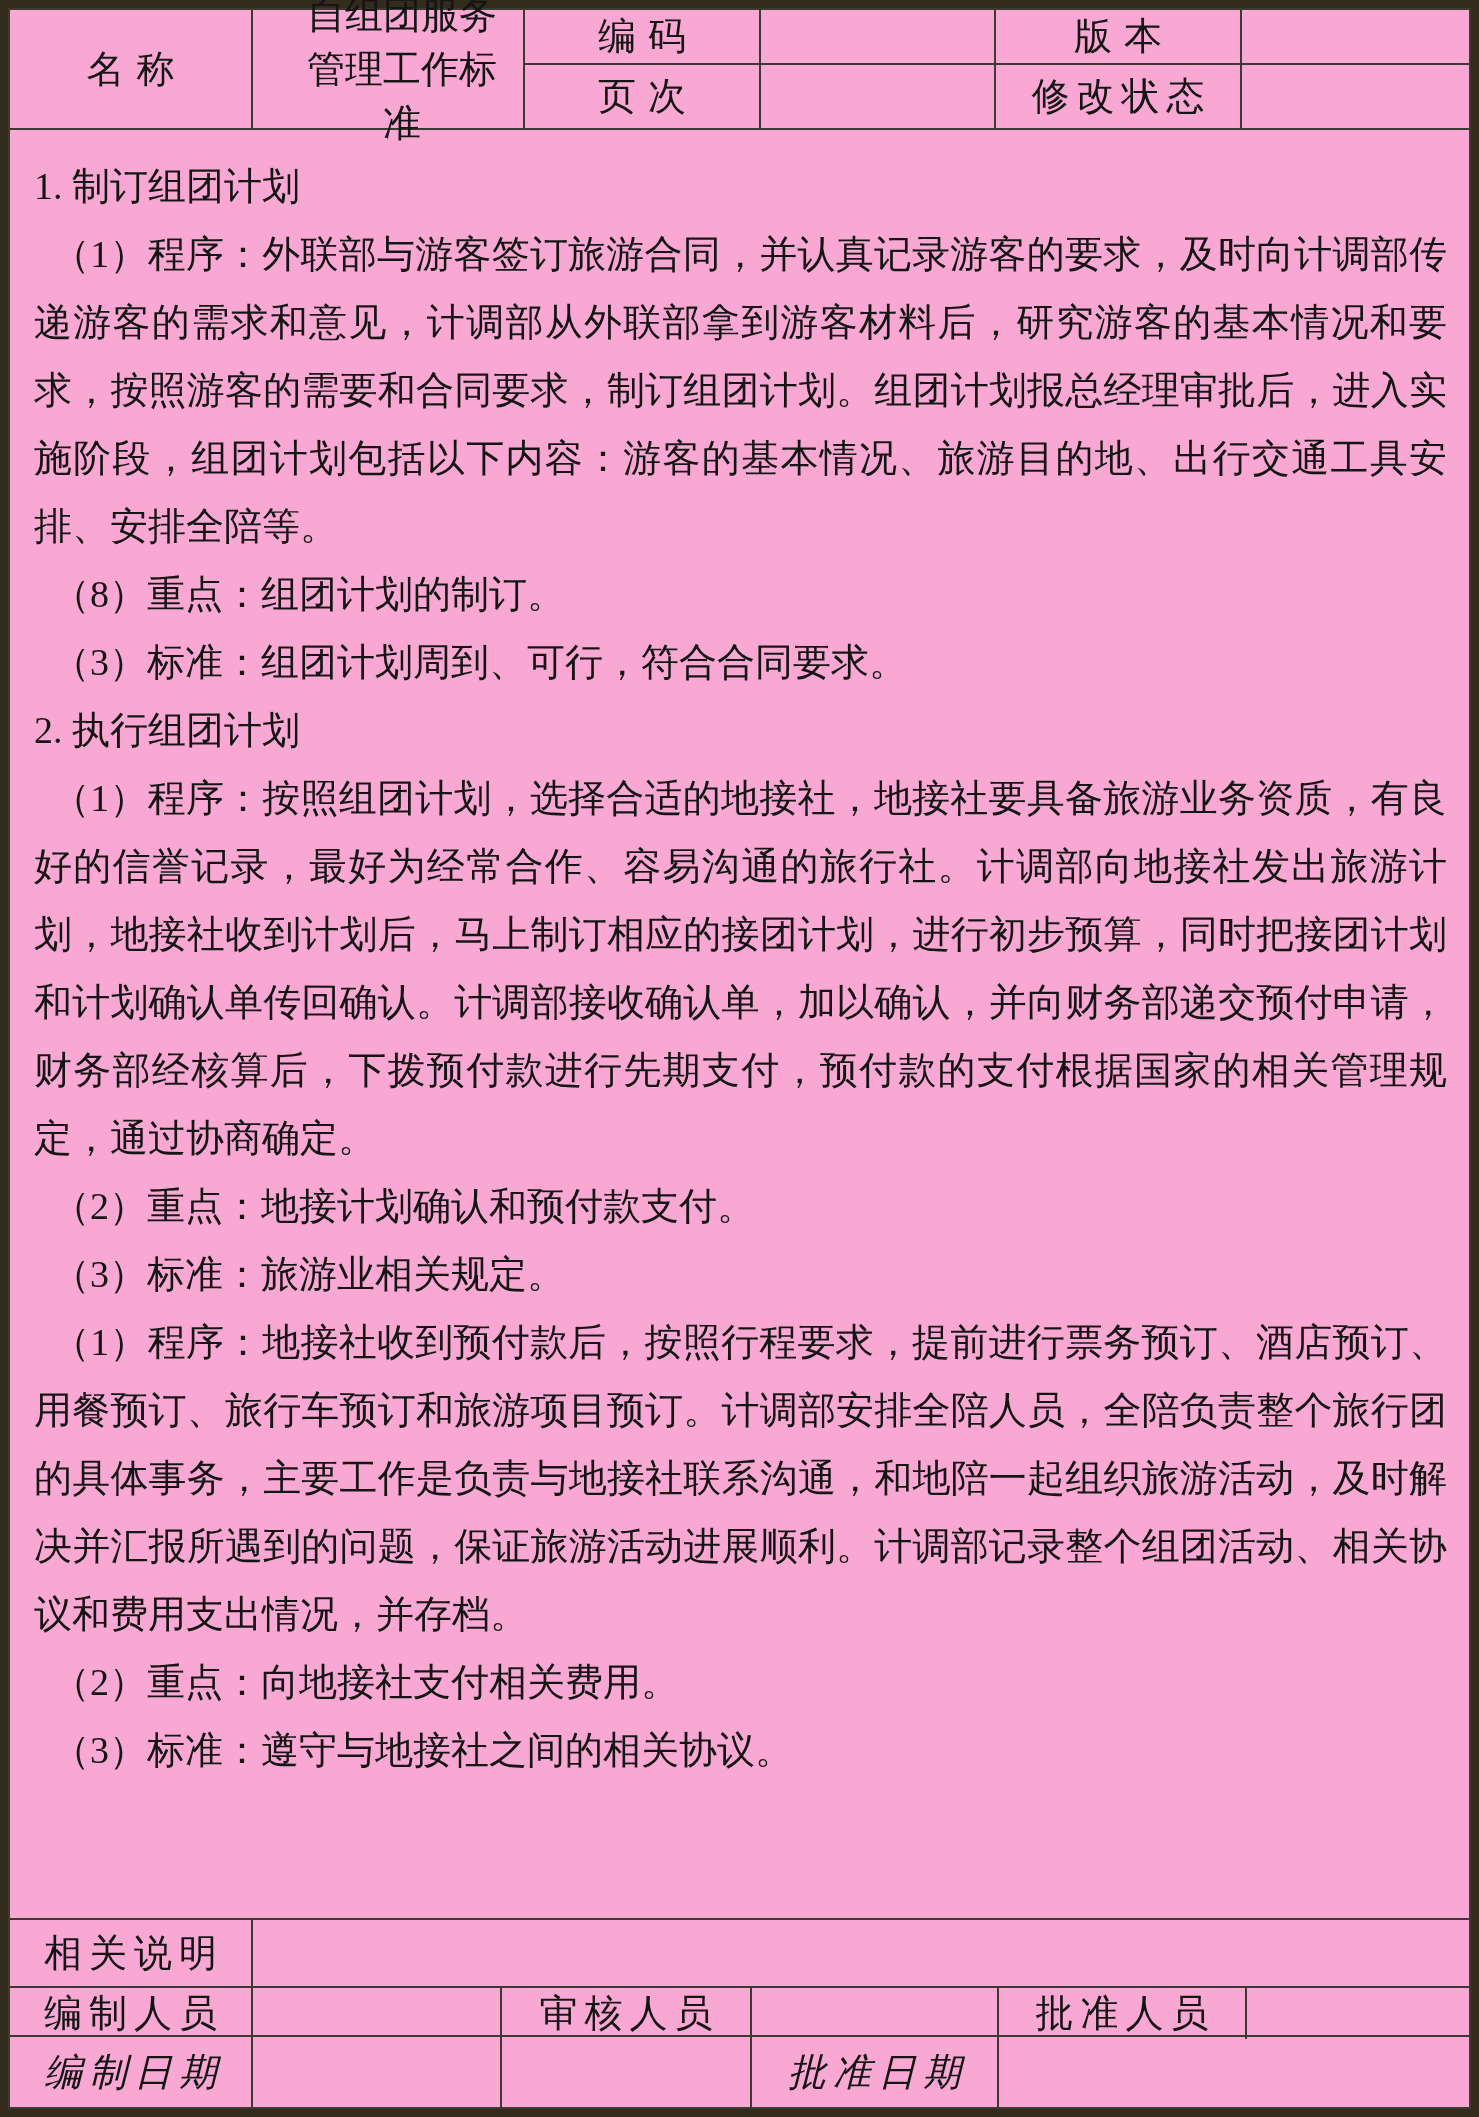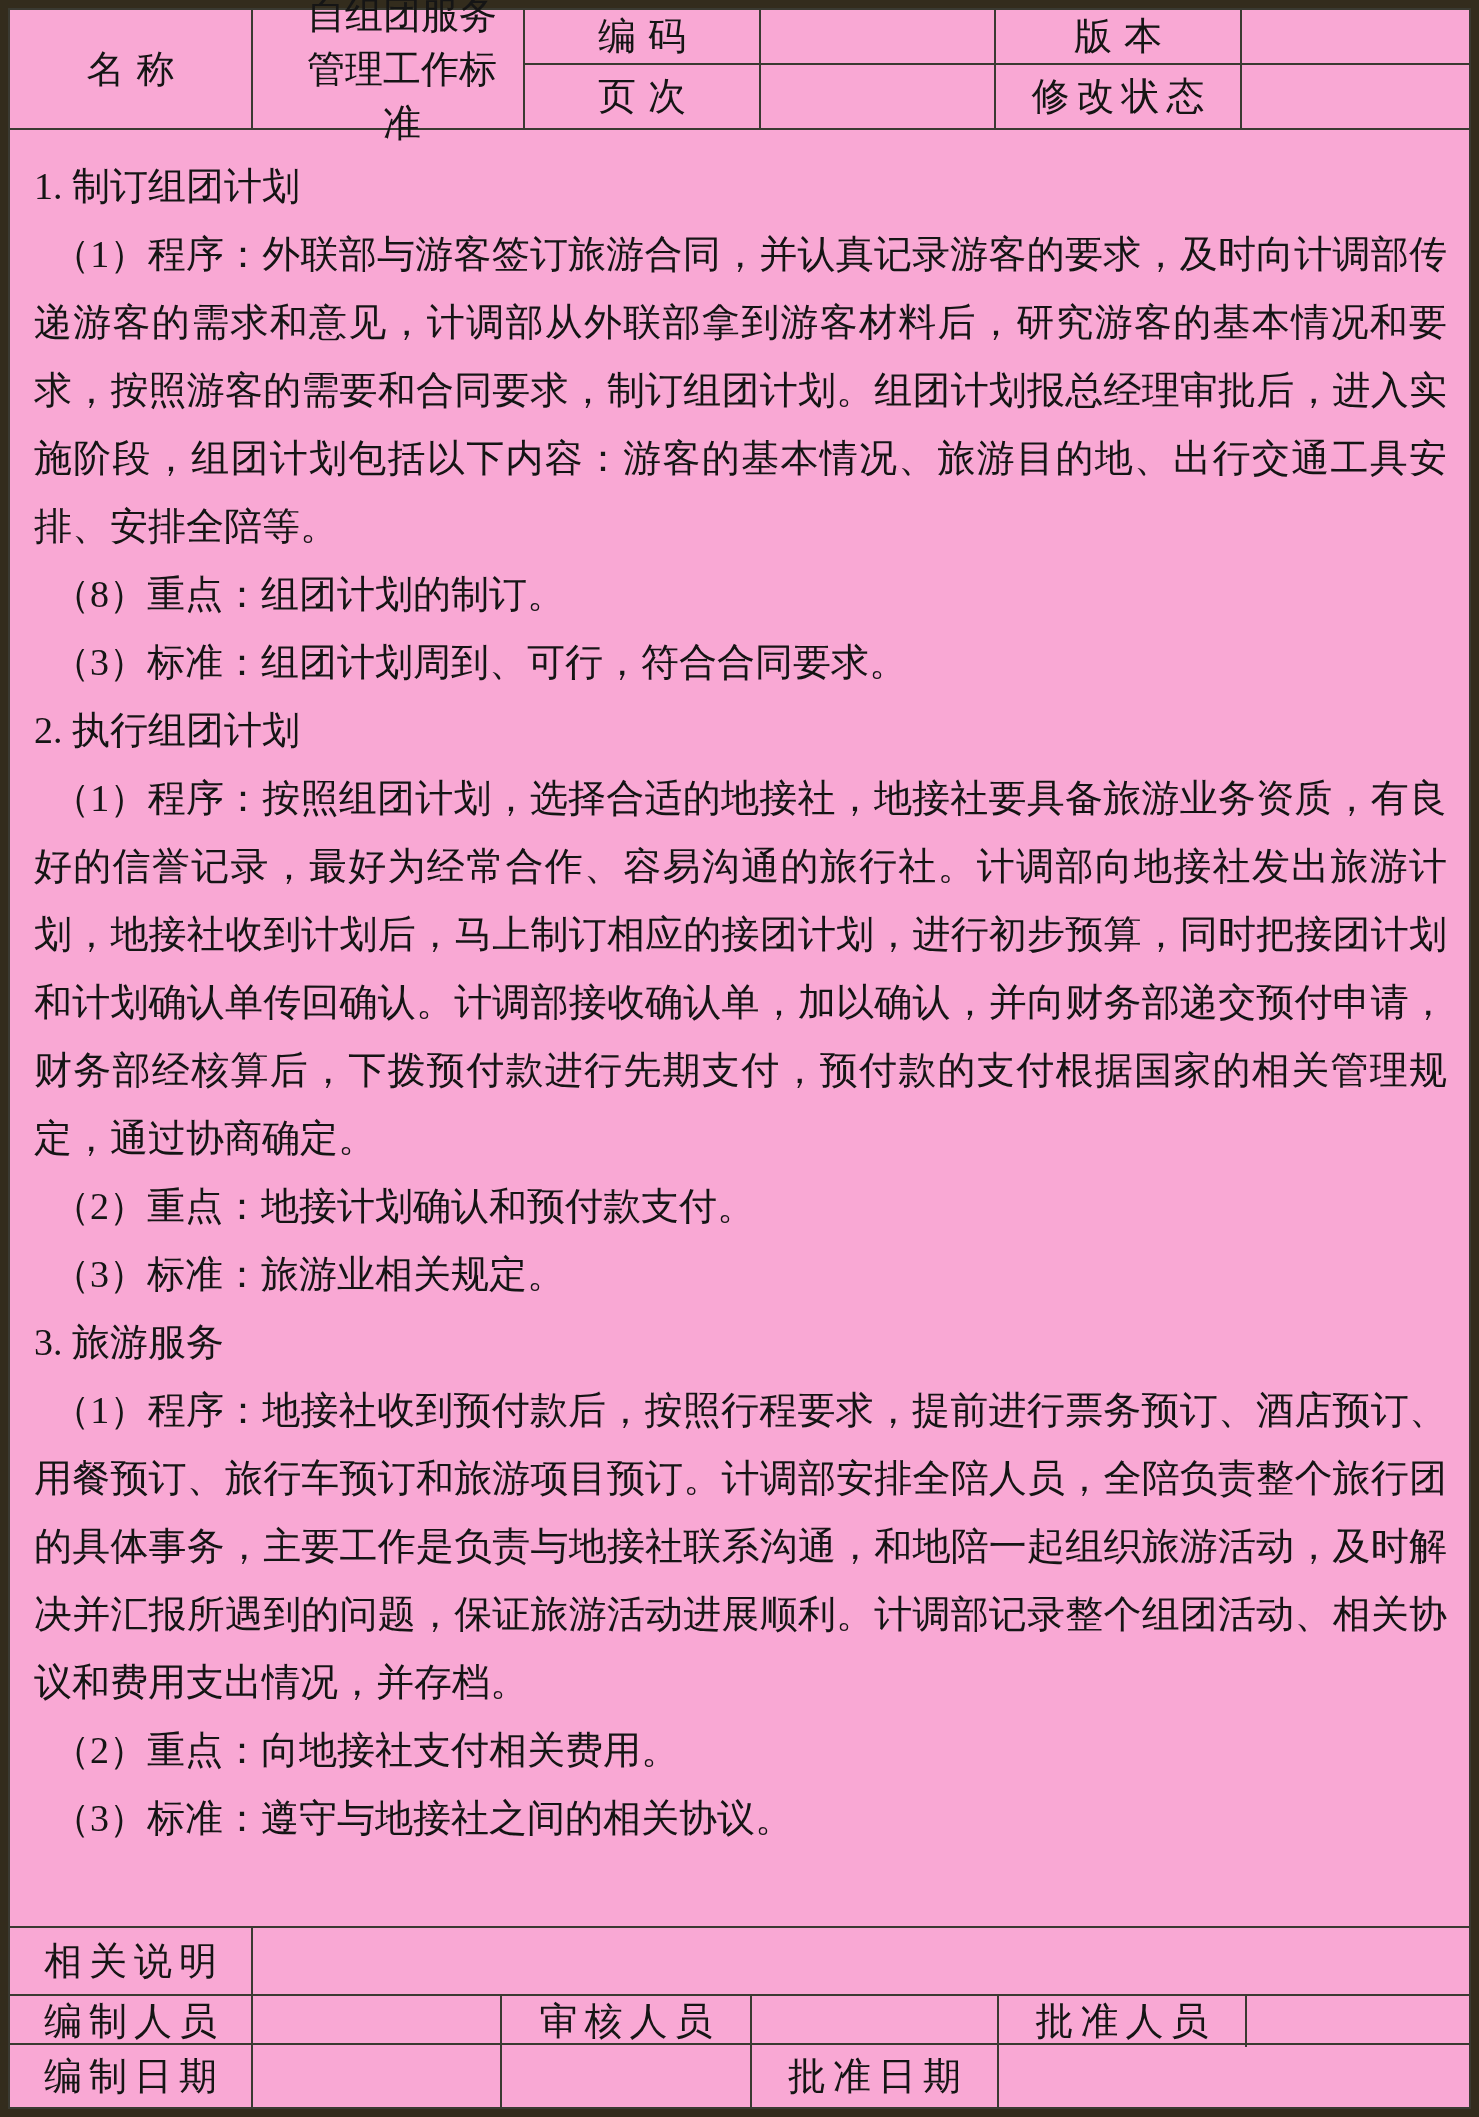--- a/index.html
+++ b/index.html
@@ -54,21 +54,21 @@
     display: grid; grid-template-columns: 243px auto;
     height: 68px;
     border-top: 2px solid #3a3a32;
   }
   .sign-row {
     display: grid;
     grid-template-columns: 243px 249px 250px 247px 248px auto;
     border-top: 2px solid #3a3a32;
   }
   .sign-row.r1 { height: 49px; }
-  .sign-row.r2 { height: 64px; }
+  .sign-row.r2 { height: 72px; font-style: italic; }
 </style>
 </head>
 <body>
 
 <div class="frame">
   <div class="paper">
 
     <div class="hdr">
       <div class="cell br span2 ls10">名称</div>
       <div class="cell br span2 title-cell">自组团服务管理工作标准</div>
@@ -84,21 +84,20 @@
 
     <div class="doc">
       <p class="head">1. 制订组团计划</p>
       <p class="item">（1）程序：外联部与游客签订旅游合同，并认真记录游客的要求，及时向计调部传递游客的需求和意见，计调部从外联部拿到游客材料后，研究游客的基本情况和要求，按照游客的需要和合同要求，制订组团计划。组团计划报总经理审批后，进入实施阶段，组团计划包括以下内容：游客的基本情况、旅游目的地、出行交通工具安排、安排全陪等。</p>
       <p class="item">（8）重点：组团计划的制订。</p>
       <p class="item">（3）标准：组团计划周到、可行，符合合同要求。</p>
       <p class="head">2. 执行组团计划</p>
       <p class="item">（1）程序：按照组团计划，选择合适的地接社，地接社要具备旅游业务资质，有良好的信誉记录，最好为经常合作、容易沟通的旅行社。计调部向地接社发出旅游计划，地接社收到计划后，马上制订相应的接团计划，进行初步预算，同时把接团计划和计划确认单传回确认。计调部接收确认单，加以确认，并向财务部递交预付申请，财务部经核算后，下拨预付款进行先期支付，预付款的支付根据国家的相关管理规定，通过协商确定。</p>
       <p class="item">（2）重点：地接计划确认和预付款支付。</p>
       <p class="item">（3）标准：旅游业相关规定。</p>
-      <p class="head">3. 旅游服务</p>
       <p class="item">（1）程序：地接社收到预付款后，按照行程要求，提前进行票务预订、酒店预订、用餐预订、旅行车预订和旅游项目预订。计调部安排全陪人员，全陪负责整个旅行团的具体事务，主要工作是负责与地接社联系沟通，和地陪一起组织旅游活动，及时解决并汇报所遇到的问题，保证旅游活动进展顺利。计调部记录整个组团活动、相关协议和费用支出情况，并存档。</p>
       <p class="item">（2）重点：向地接社支付相关费用。</p>
       <p class="item">（3）标准：遵守与地接社之间的相关协议。</p>
     </div>
 
     <div class="ftr">
       <div class="notes-row">
         <div class="cell br ls6">相关说明</div>
         <div class="cell"></div>
       </div>

